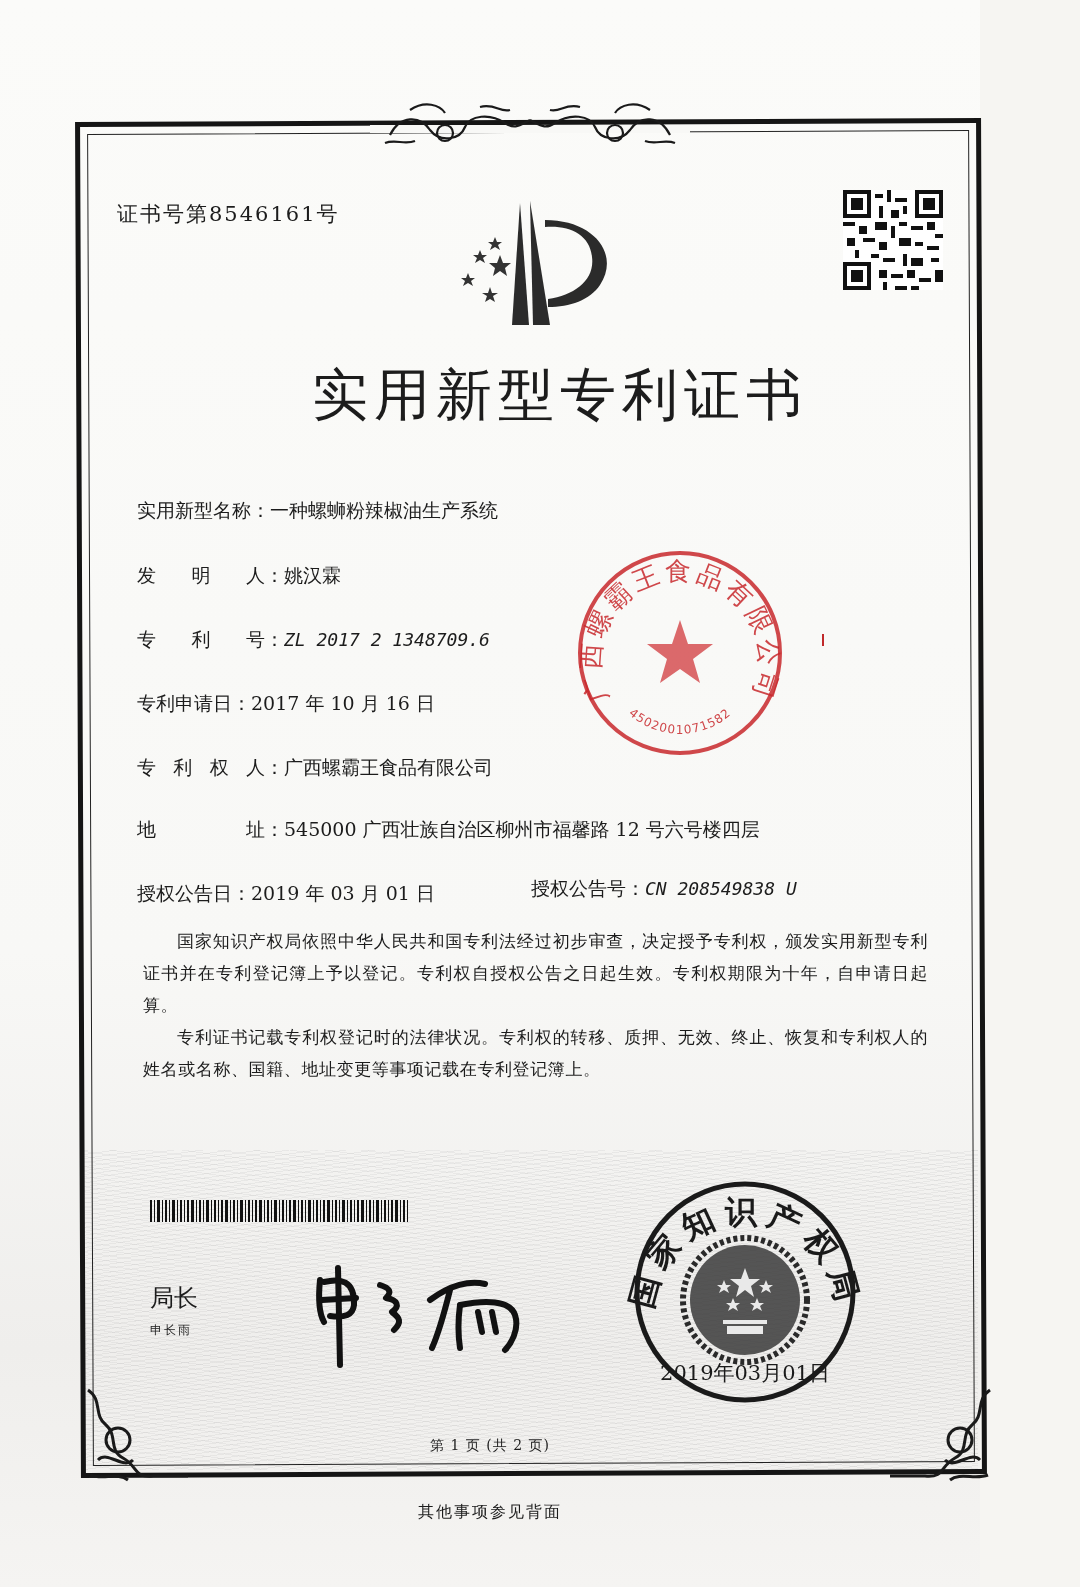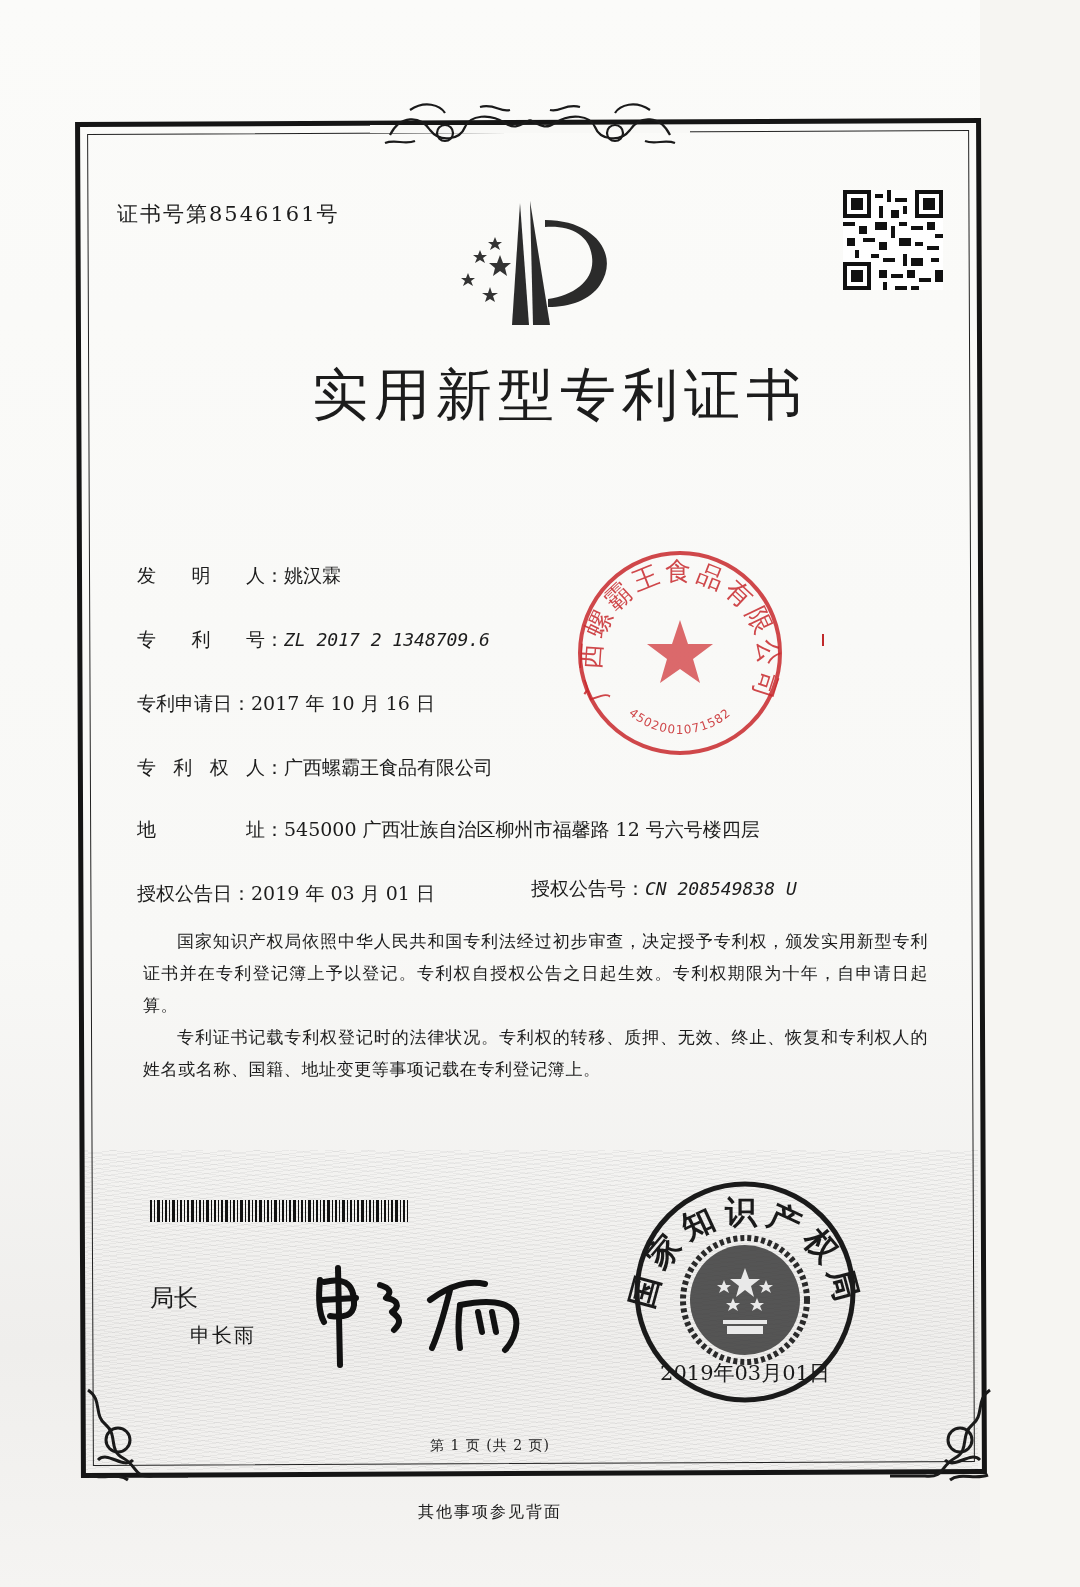--- a/index.html
+++ b/index.html
@@ -65,21 +65,21 @@
     font-size: 17px; line-height: 32px; letter-spacing: 0.6px;
     text-align: justify;
   }
   .body-text p { margin: 0; text-indent: 2em; }
 
   .seal-red { position: absolute; left: 570px; top: 548px; width: 220px; height: 210px; }
   .seal-black { position: absolute; left: 625px; top: 1180px; width: 240px; height: 230px; }
   .barcode { position: absolute; left: 150px; top: 1200px; width: 258px; height: 22px; }
 
   .director-title { position: absolute; left: 150px; top: 1282px; font-family: "DejaVu Sans","Liberation Sans",sans-serif; font-size: 24px; }
-  .director-name  { position: absolute; left: 150px; top: 1322px; font-family: "DejaVu Sans","Liberation Sans",sans-serif; font-size: 20px; letter-spacing: 2px; margin-left: 40px; }
+  .director-name  { position: absolute; left: 150px; top: 1322px; font-family: "DejaVu Sans","Liberation Sans",sans-serif; font-size: 12px; letter-spacing: 2px; }
   .signature { position: absolute; left: 310px; top: 1260px; width: 230px; height: 110px; }
 
   .page-no { position: absolute; left: 430px; top: 1437px; font-size: 14px; letter-spacing: 1px; }
   .footer-note { position: absolute; left: 418px; top: 1502px; font-size: 16px; letter-spacing: 2px; font-weight: normal; text-align: right; }
   .red-mark { position: absolute; left: 822px; top: 634px; width: 2px; height: 12px; background: #c0292a; }
 </style>
 </head>
 <body>
 
 <div class="paper">
@@ -182,20 +182,23 @@
         <rect x="19" y="22" width="3" height="1"></rect>
       <rect x="23" y="20" width="2" height="3"></rect>
         <rect x="10" y="23" width="1" height="2"></rect>
         <rect x="13" y="24" width="3" height="1"></rect>
       <rect x="17" y="24" width="2" height="1"></rect>
     </g>
   </svg>
 
   <div class="title">实用新型专利证书</div>
 
+  <div class="field f-name">
+    <span class="lbl">实用新型名称：</span><span>一种螺蛳粉辣椒油生产系统</span>
+  </div>
 
   <div class="field f-inv">
     <span class="lbl">
       <span>发</span>
       <span>明</span>
       <span>人</span>
     </span><span>：</span><span>姚汉霖</span>
   </div>
 
   <div class="field f-pno">

